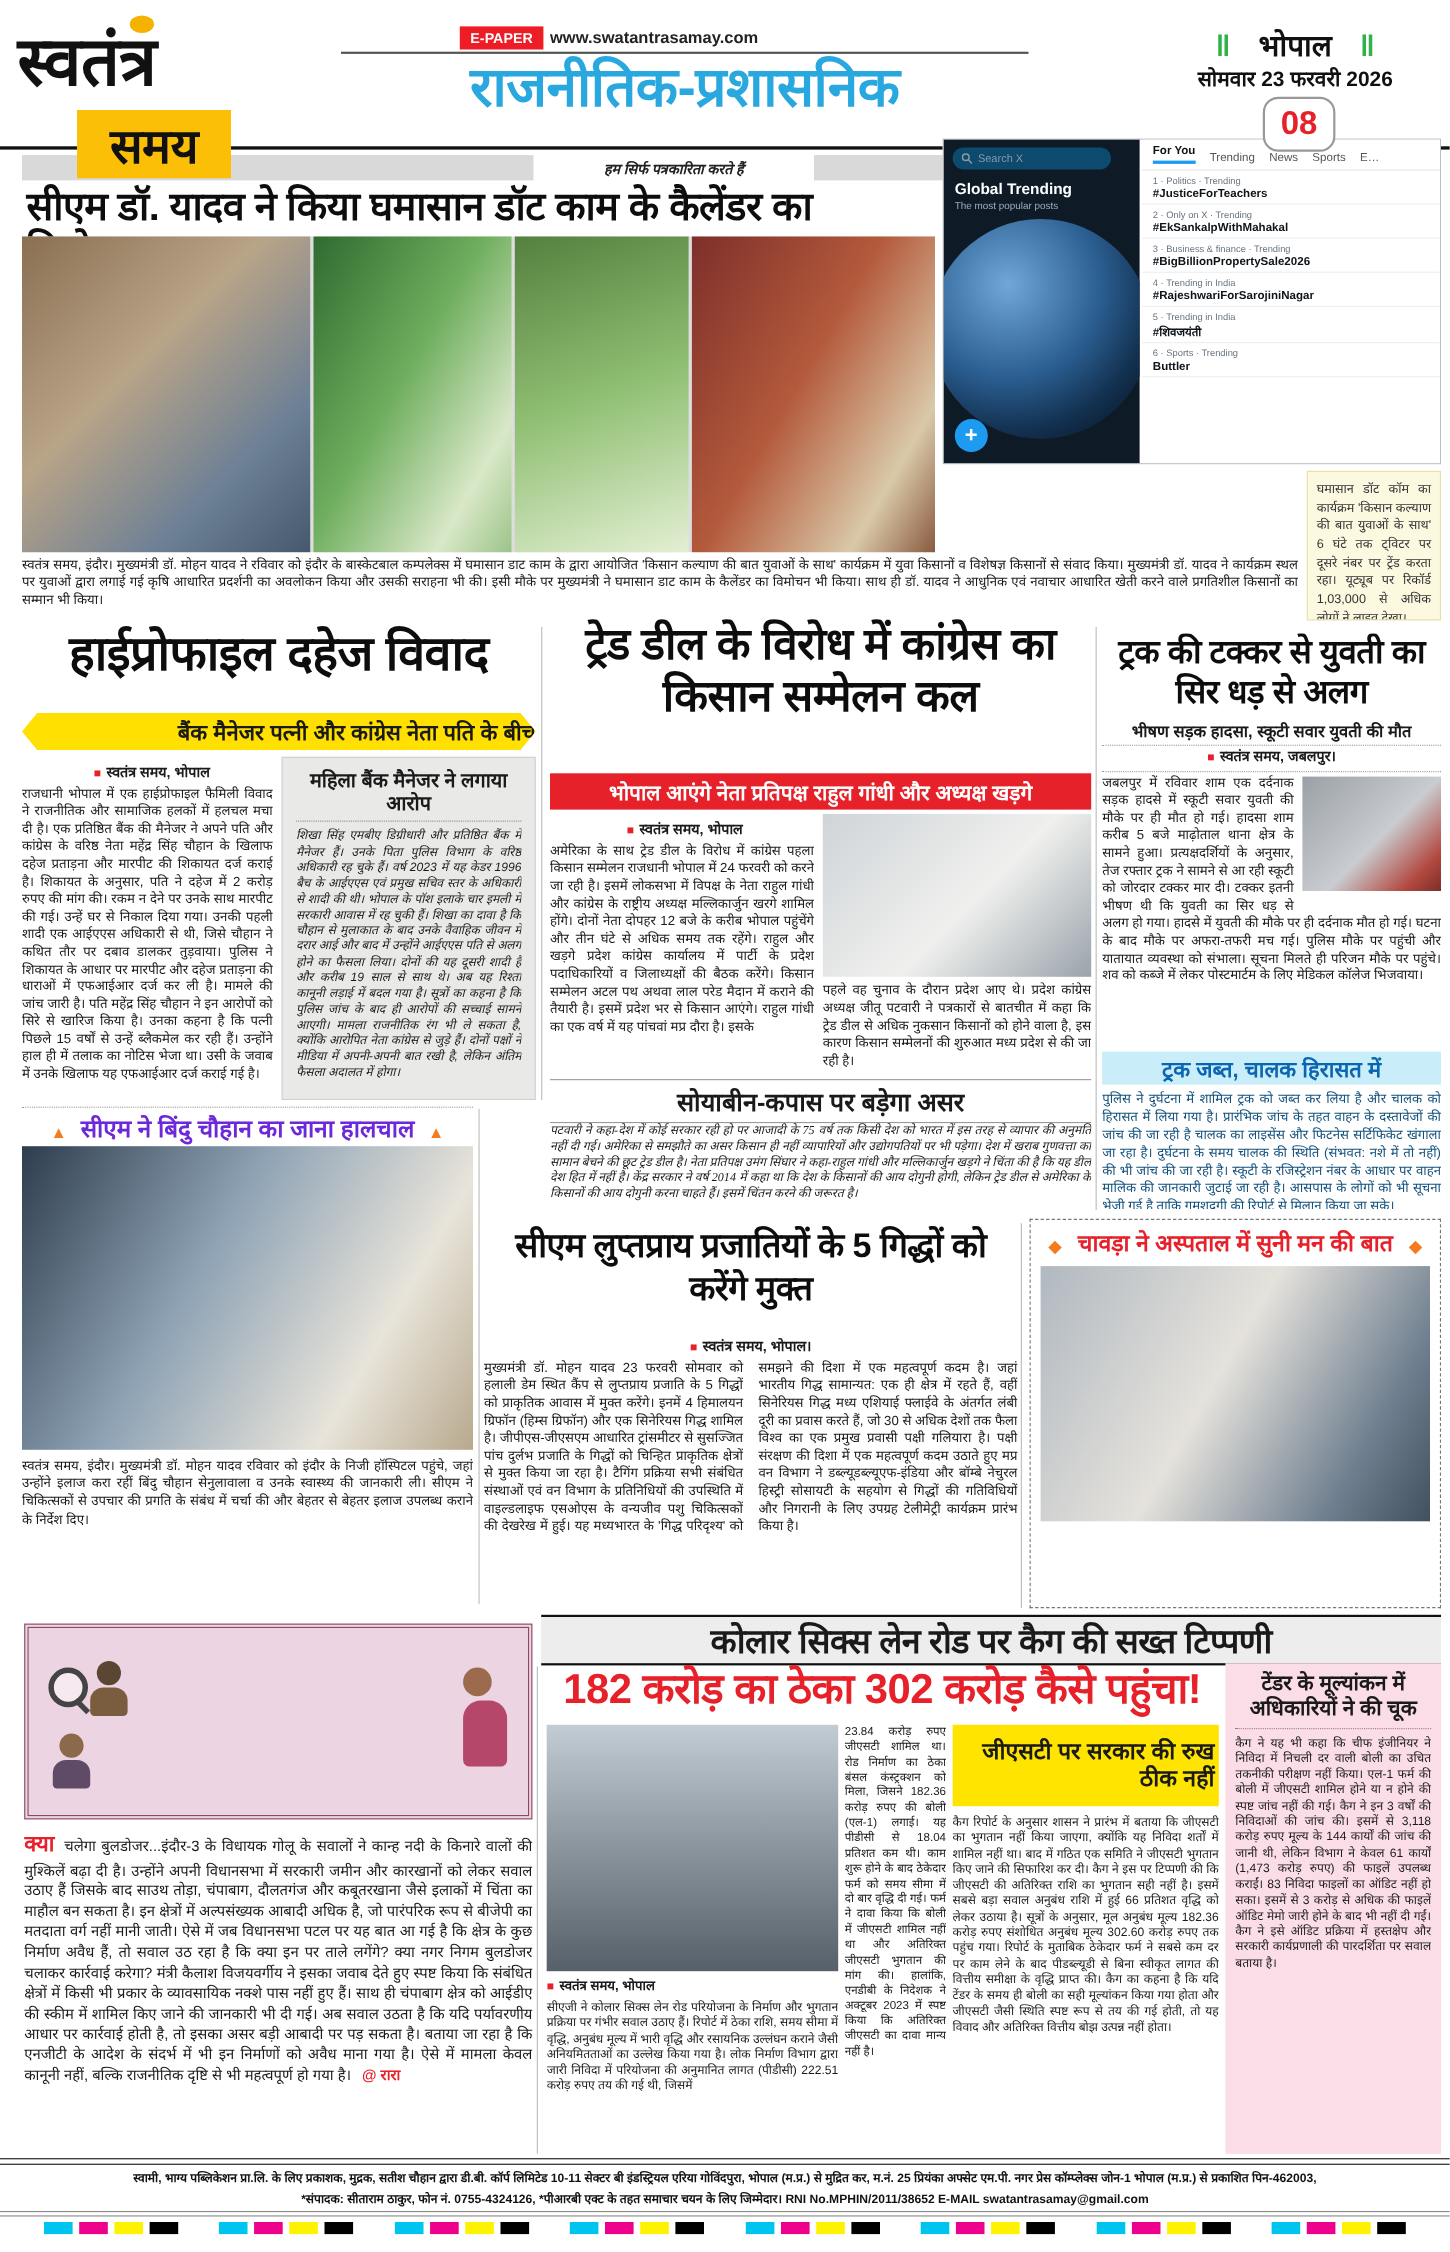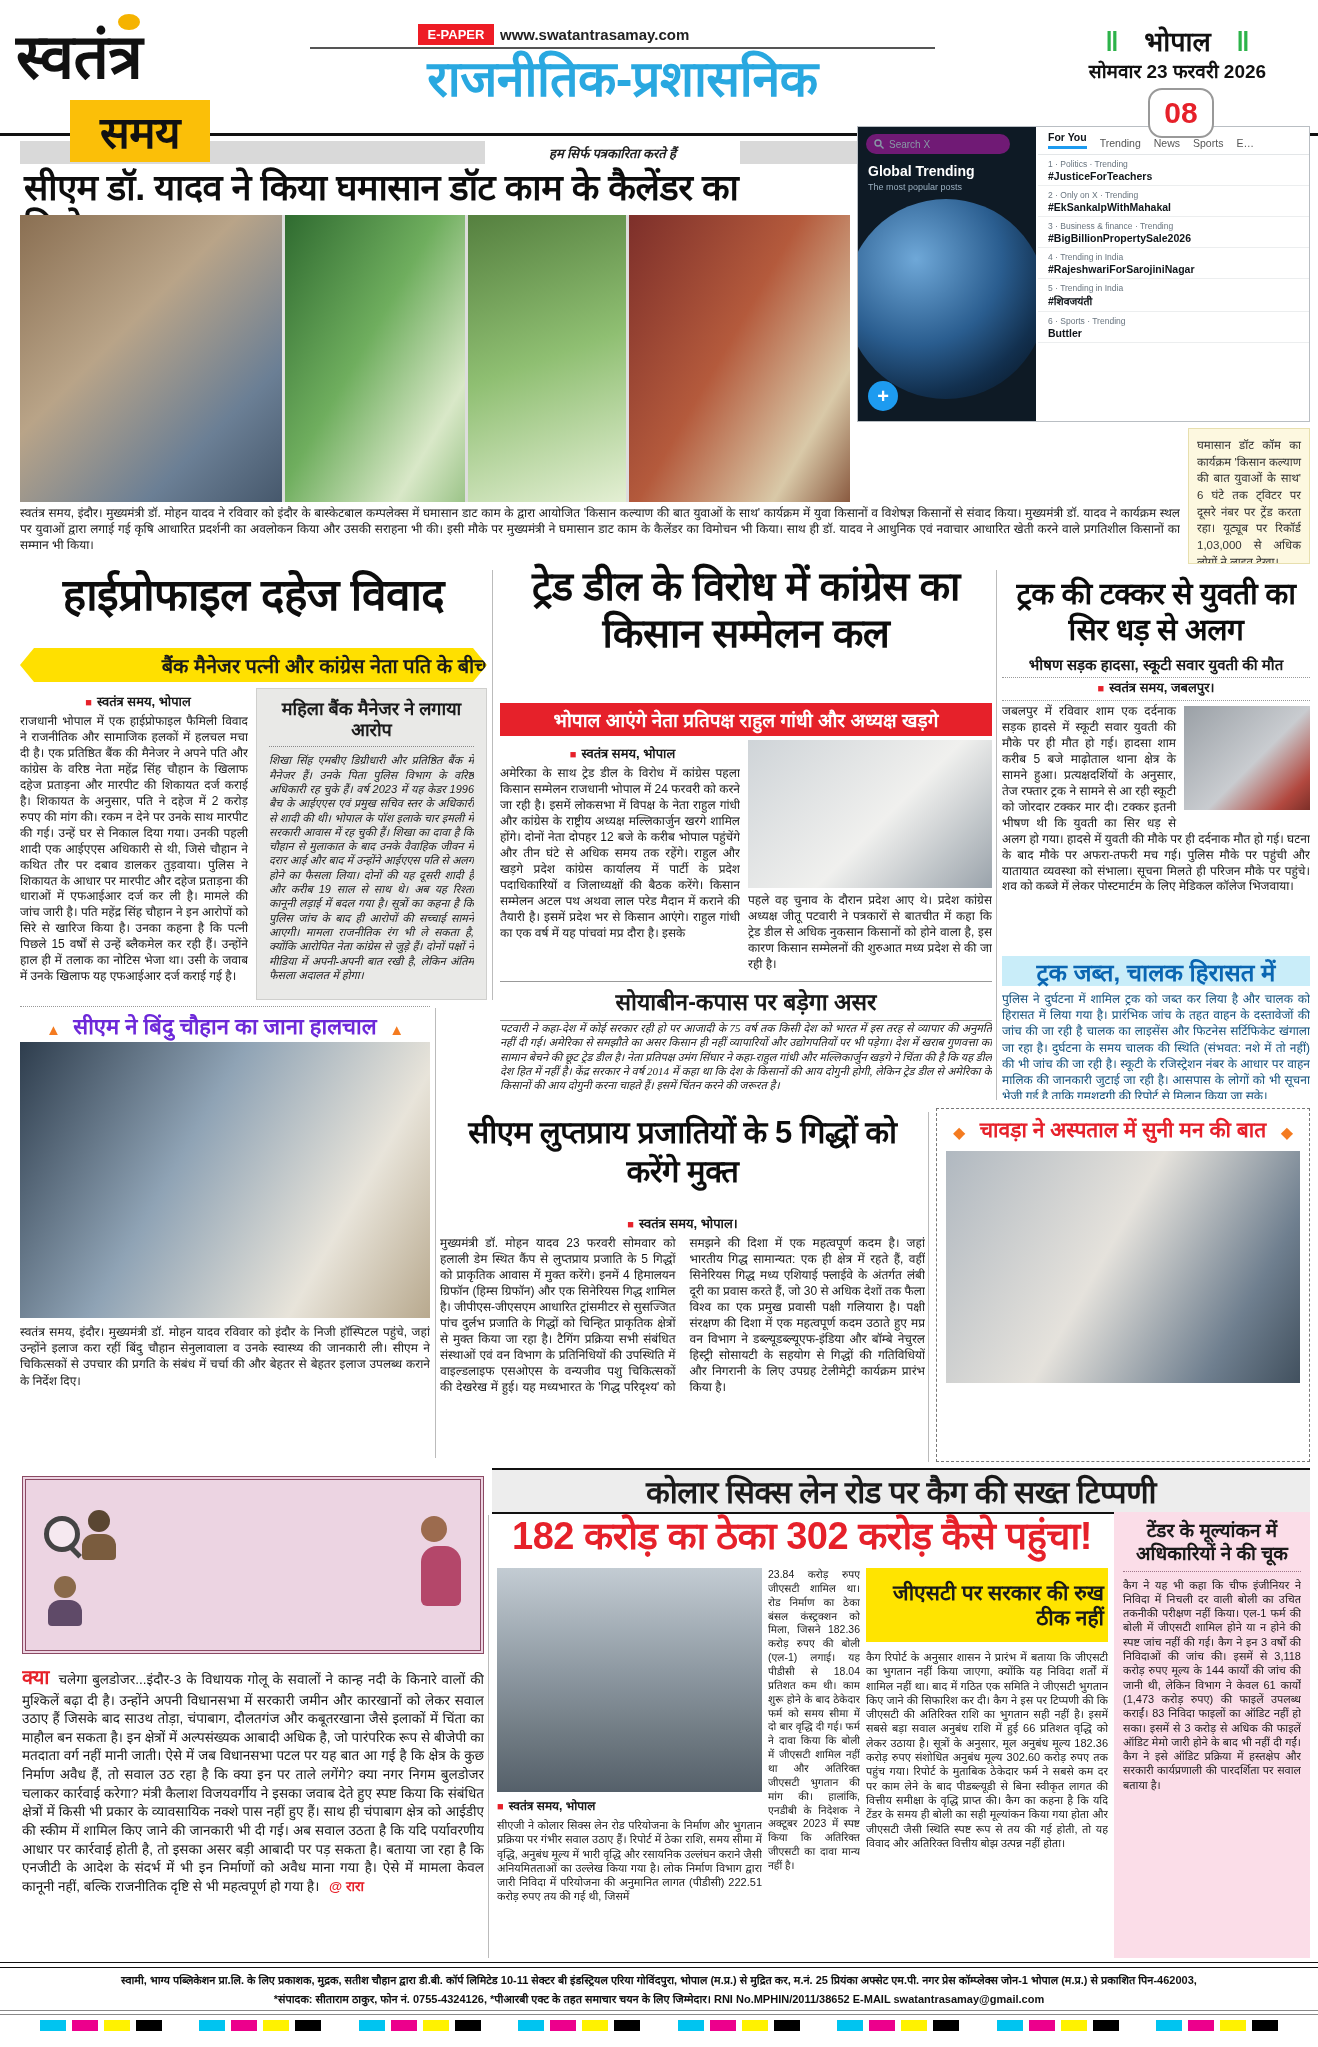--- a/index.html
+++ b/index.html
@@ -13,24 +13,24 @@
   .hl{font-weight:900;color:#0d0d0d;letter-spacing:-0.5px;}
   .rule{background:#111;}
   .vline{width:1px;background:#bbb;}
   .byline{font-weight:700;font-size:13px;}
   .bysq{color:#e6212a;font-size:11px;margin-right:5px;}
   .dotted-b{border-bottom:1px dotted #999;}
   .kicker{background:#ffe000;clip-path:polygon(3% 0,97% 0,100% 50%,97% 100%,3% 100%,0 50%);font-weight:900;font-size:20px;display:flex;align-items:center;justify-content:flex-end;}
   .graybox{background:#e9e9e7;border:1px solid #cfcfcd;padding:10px 12px;box-sizing:border-box;}
   .italic{font-style:italic;}
   .banner-red{background:#e6212a;color:#fff;font-weight:800;font-size:19px;display:flex;align-items:center;justify-content:center;}
-  .banner-cyan{background:#c9edf9;color:#0a66b2;font-weight:900;font-size:24px;display:flex;align-items:center;justify-content:center;}
+  .banner-cyan{background:#c9edf9;color:#0a66b2;font-weight:900;font-size:20px;display:flex;align-items:center;justify-content:center;}
   .phone{background:#fff;border:1px solid #b9bec3;box-sizing:border-box;}
   .pane-dark{background:#0e1a25;position:absolute;overflow:hidden;}
-  .searchpill{background:#701a75;border-radius:11px;color:#8899a6;font-size:10px;display:flex;align-items:center;padding:0 8px;gap:5px;}
+  .searchpill{background:#0c4a6e;border-radius:11px;color:#8899a6;font-size:10px;display:flex;align-items:center;padding:0 8px;gap:5px;}
   .tabs{display:flex;gap:13px;font-size:10.5px;color:#555;align-items:flex-end;border-bottom:1px solid #e3e6e8;padding:4px 10px 5px;}
   .tab-active{color:#0f1419;font-weight:700;border-bottom:3px solid #1d9bf0;padding-bottom:3px;}
   .trend{padding:4px 10px 3px;border-bottom:1px solid #eceeef;}
   .trend .meta{font-size:8.5px;color:#68747f;}
   .trend .tag{font-size:10.5px;font-weight:700;color:#0f1419;margin-top:1px;}
   .fab{width:30px;height:30px;border-radius:50%;background:#1d9bf0;color:#fff;font-size:20px;font-weight:700;display:flex;align-items:center;justify-content:center;}
   .earth{width:200px;height:200px;border-radius:50%;background:radial-gradient(circle at 35% 30%,#6fa8d8,#2a5d8f 45%,#12304f 70%,#050d16 100%);}
   .sidebox{background:#fdf8e0;border:1px solid #e7dfae;box-sizing:border-box;padding:8px;font-size:11.5px;line-height:1.45;color:#333;}
   .soytitle{font-weight:900;font-size:23px;text-align:center;border-top:1px solid #999;border-bottom:1px solid #999;padding:3px 0;}
   .tri{color:#f47b20;font-size:15px;vertical-align:middle;}

